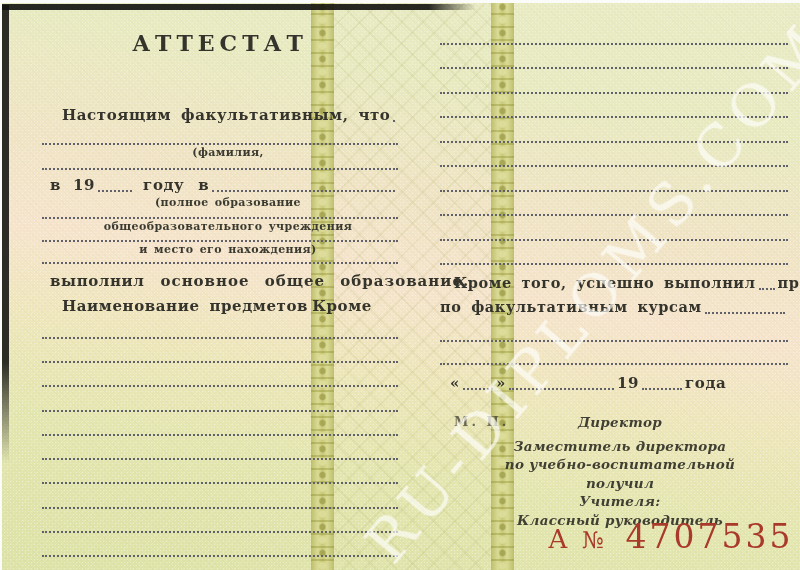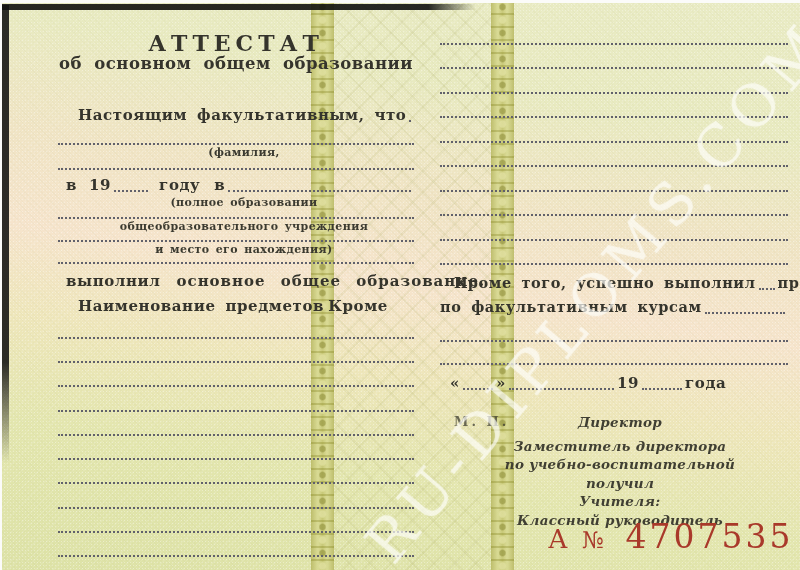--- a/index.html
+++ b/index.html
@@ -26,21 +26,21 @@
     background:
       radial-gradient(circle at 50% 7px,  rgba(122,122,32,.50) 2.5px, rgba(122,122,32,0) 4px),
       radial-gradient(circle at 50% 20px, rgba(225,225,160,.75) 3px, rgba(225,225,160,0) 4.5px),
       repeating-linear-gradient(to bottom, rgba(148,148,52,.45) 0 2px, rgba(214,214,142,.25) 2px 13px),
       linear-gradient(to right, #b2b25a, #dadc95 30%, #c2c26c 50%, #dadc95 70%, #b2b25a);
     background-size:23px 26px, 23px 26px, auto, auto;
   }
   .band.left{left:311px;} .band.right{left:491px;}
 
   .col{position:absolute; top:0; height:570px; z-index:2;}
-  #col-left{left:42px; width:356px;margin-left:16px;}
+  #col-left{left:42px; width:356px;}
   #col-right{left:440px; width:348px;}
 
   .row{position:absolute; left:0; right:0; display:flex; align-items:flex-end;}
   .blank{position:absolute; left:0; right:0; height:15px; border-bottom:2px dotted #61616b;}
   .dots{border-bottom:2px dotted #61616b; height:1px; margin:0 3px 2px 3px;}
   .grow{flex:1;}
   .t{font-weight:700; font-size:15px; letter-spacing:.6px; word-spacing:4px; line-height:1.15; white-space:nowrap;}
   .t-sm{font-weight:700; font-size:11px; letter-spacing:.4px; word-spacing:2px; color:#3b3a30;}
   .lbl{position:absolute; left:16px; right:0; text-align:center;}
 
@@ -77,40 +77,39 @@
 <body>
 
 <div id="page">
 
   <div class="damask"></div>
   <div class="band left"></div>
   <div class="band right"></div>
 
   <div class="col" id="col-left">
     <div class="title" id="title1">АТТЕСТАТ</div>
-    <div class="title" id="title2">об основном общем образовании</div>
 
     <div class="row" style="top:103px; height:21px;">
       <span class="t" style="margin-left:20px;">Настоящим факультативным, что</span>
       <span class="dots grow"></span>
     </div>
 
     <div class="blank" style="top:128px;"></div>
     <div class="lbl t-sm" style="top:146px;">(фамилия,</div>
 
     <div class="blank" style="top:153px;"></div>
 
     <div class="row" style="top:174px; height:20px;">
       <span class="t" style="margin-left:8px;">в</span>
       <span class="t" style="margin-left:12px;">19</span>
       <span class="dots" style="width:34px;"></span>
       <span class="t" style="margin-left:8px; word-spacing:8px;">году в</span>
       <span class="dots grow"></span>
     </div>
-    <div class="lbl t-sm" style="top:196px;">(полное образовании</div>
+    <div class="lbl t-sm" style="top:196px;">(полное образование</div>
 
     <div class="blank" style="top:202px;"></div>
     <div class="lbl t-sm" style="top:220px;">общеобразовательного учреждения</div>
 
     <div class="blank" style="top:225px;"></div>
     <div class="lbl t-sm" style="top:243px;">и место его нахождения)</div>
 
     <div class="blank" style="top:247px;"></div>
 
     <div class="row" style="top:270px; height:20px;">

